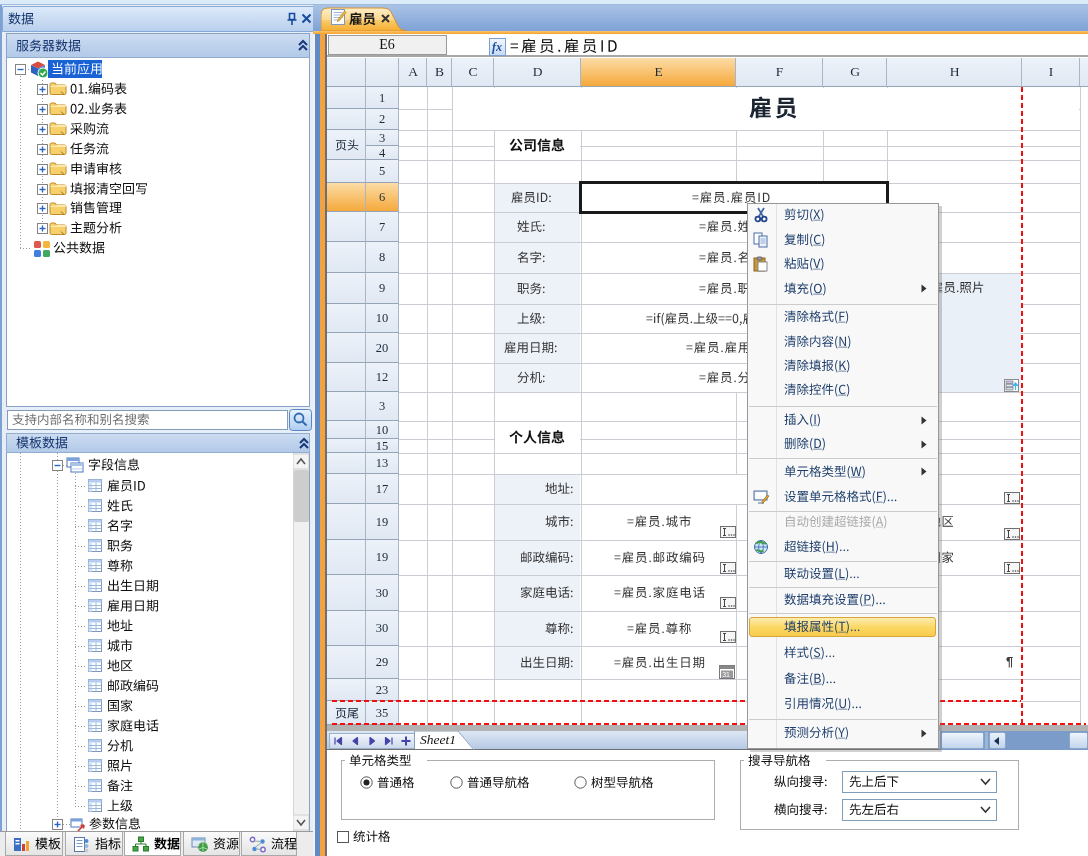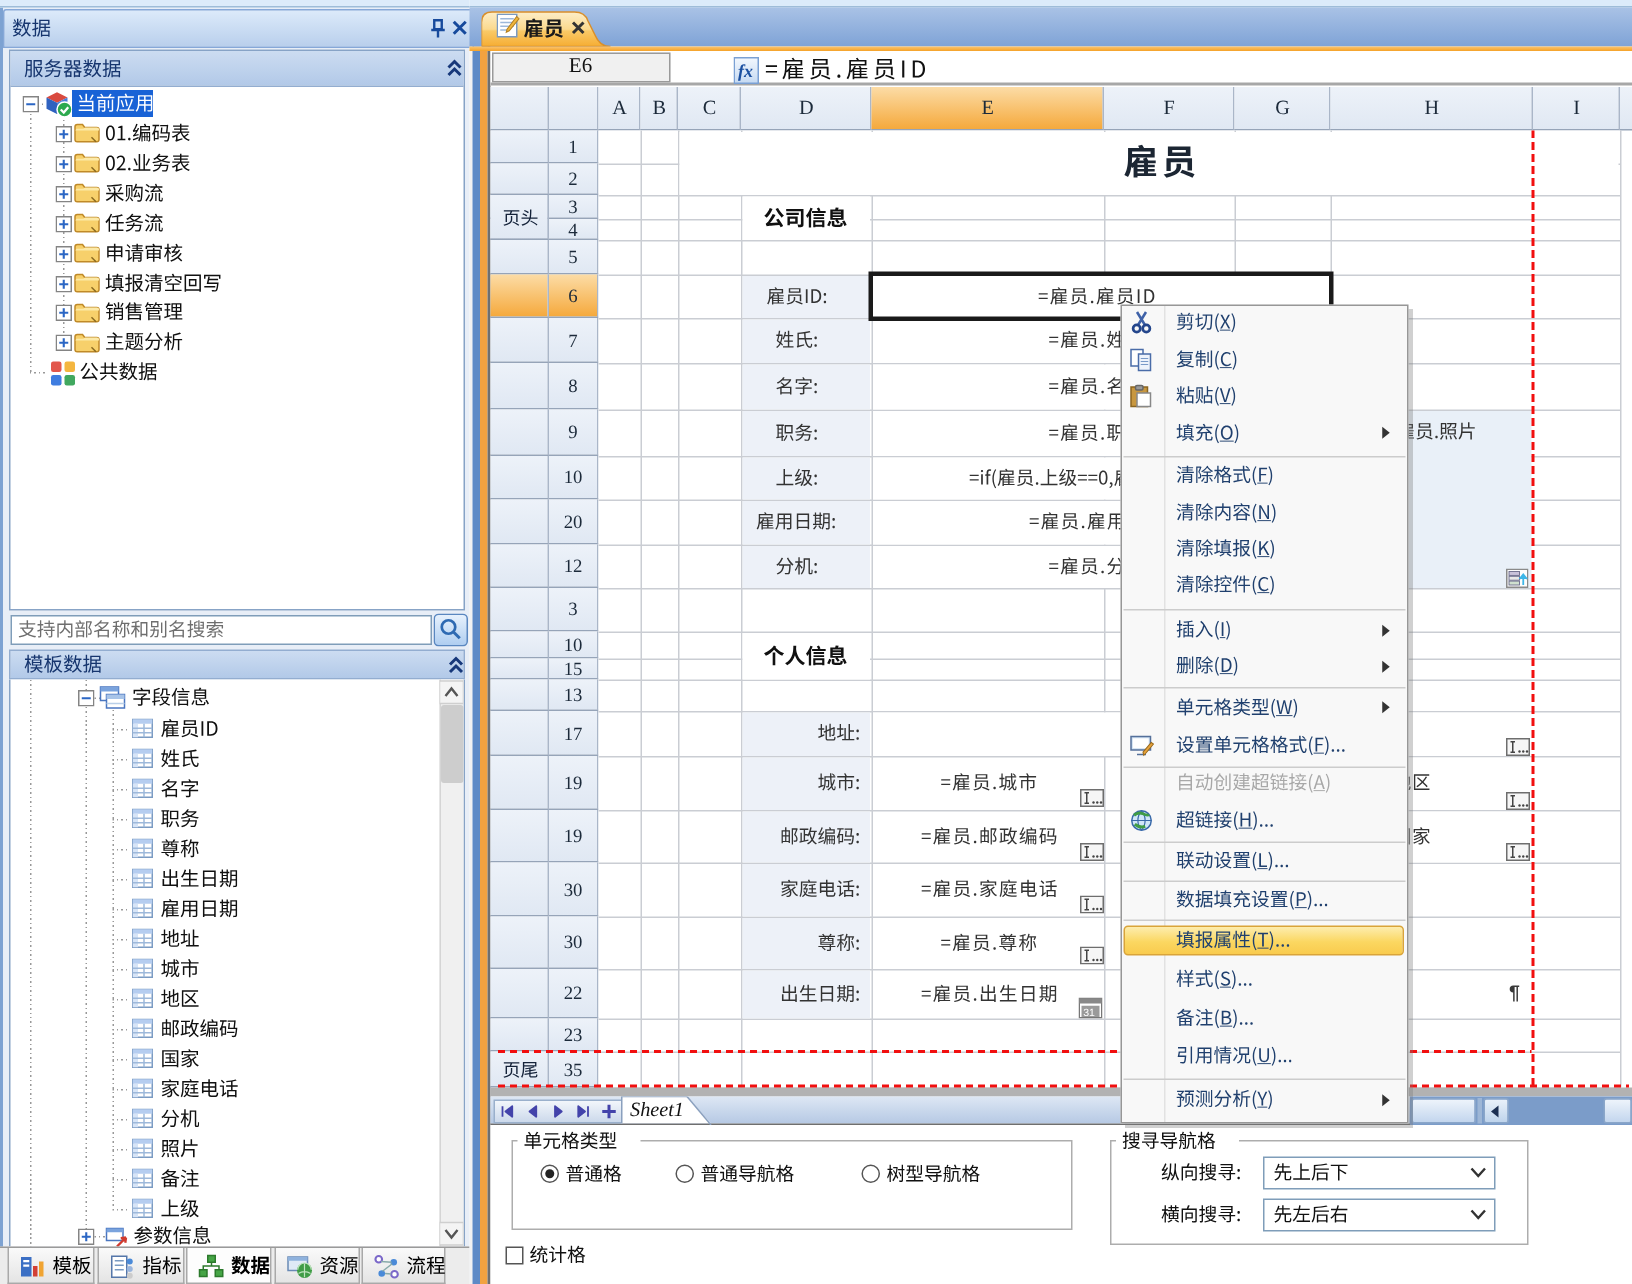--- a/index.html
+++ b/index.html
@@ -997,21 +997,21 @@
     <div style="position:absolute;left:366px;top:540px;width:33px;height:35px;background:linear-gradient(#edf2f9,#e0e8f3);border-right:1px solid #aab6c8;border-bottom:1px solid #96a4b8;box-sizing:border-box;"></div>
     <div style="position:absolute;left:382px;transform:translateX(-50%);top:551.0px;font:12.5px &quot;Liberation Serif&quot;,serif;color:#1c2a3a;line-height:12.5px;white-space:pre;">19</div>
     <div style="position:absolute;left:327px;top:575px;width:39px;height:36px;background:linear-gradient(#edf2f9,#e0e8f3);border-right:1px solid #aab6c8;border-bottom:1px solid #96a4b8;box-sizing:border-box;"></div>
     <div style="position:absolute;left:366px;top:575px;width:33px;height:36px;background:linear-gradient(#edf2f9,#e0e8f3);border-right:1px solid #aab6c8;border-bottom:1px solid #96a4b8;box-sizing:border-box;"></div>
     <div style="position:absolute;left:382px;transform:translateX(-50%);top:586.5px;font:12.5px &quot;Liberation Serif&quot;,serif;color:#1c2a3a;line-height:12.5px;white-space:pre;">30</div>
     <div style="position:absolute;left:327px;top:611px;width:39px;height:35px;background:linear-gradient(#edf2f9,#e0e8f3);border-right:1px solid #aab6c8;border-bottom:1px solid #96a4b8;box-sizing:border-box;"></div>
     <div style="position:absolute;left:366px;top:611px;width:33px;height:35px;background:linear-gradient(#edf2f9,#e0e8f3);border-right:1px solid #aab6c8;border-bottom:1px solid #96a4b8;box-sizing:border-box;"></div>
     <div style="position:absolute;left:382px;transform:translateX(-50%);top:622.0px;font:12.5px &quot;Liberation Serif&quot;,serif;color:#1c2a3a;line-height:12.5px;white-space:pre;">30</div>
     <div style="position:absolute;left:327px;top:646px;width:39px;height:33px;background:linear-gradient(#edf2f9,#e0e8f3);border-right:1px solid #aab6c8;border-bottom:1px solid #96a4b8;box-sizing:border-box;"></div>
     <div style="position:absolute;left:366px;top:646px;width:33px;height:33px;background:linear-gradient(#edf2f9,#e0e8f3);border-right:1px solid #aab6c8;border-bottom:1px solid #96a4b8;box-sizing:border-box;"></div>
-    <div style="position:absolute;left:382px;transform:translateX(-50%);top:656.0px;font:12.5px &quot;Liberation Serif&quot;,serif;color:#1c2a3a;line-height:12.5px;white-space:pre;">22</div>
+    <div style="position:absolute;left:382px;transform:translateX(-50%);top:656.0px;font:12.5px &quot;Liberation Serif&quot;,serif;color:#1c2a3a;line-height:12.5px;white-space:pre;">29</div>
     <div style="position:absolute;left:327px;top:679px;width:39px;height:22px;background:linear-gradient(#edf2f9,#e0e8f3);border-right:1px solid #aab6c8;border-bottom:1px solid #96a4b8;box-sizing:border-box;"></div>
     <div style="position:absolute;left:366px;top:679px;width:33px;height:22px;background:linear-gradient(#edf2f9,#e0e8f3);border-right:1px solid #aab6c8;border-bottom:1px solid #96a4b8;box-sizing:border-box;"></div>
     <div style="position:absolute;left:382px;transform:translateX(-50%);top:683.5px;font:12.5px &quot;Liberation Serif&quot;,serif;color:#1c2a3a;line-height:12.5px;white-space:pre;">23</div>
     <div style="position:absolute;left:327px;top:701px;width:39px;height:24px;background:linear-gradient(#edf2f9,#e0e8f3);border-right:1px solid #aab6c8;border-bottom:1px solid #96a4b8;box-sizing:border-box;"></div>
     <div style="position:absolute;left:366px;top:701px;width:33px;height:24px;background:linear-gradient(#edf2f9,#e0e8f3);border-right:1px solid #aab6c8;border-bottom:1px solid #96a4b8;box-sizing:border-box;"></div>
     <div style="position:absolute;left:382px;transform:translateX(-50%);top:706.5px;font:12.5px &quot;Liberation Serif&quot;,serif;color:#1c2a3a;line-height:12.5px;white-space:pre;">35</div>
     <div style="position:absolute;left:327px;top:130px;width:39px;height:30px;background:linear-gradient(#edf2f9,#e0e8f3);border-right:1px solid #aab6c8;border-bottom:1px solid #96a4b8;box-sizing:border-box;"></div>
     <div style="position:absolute;left:334.5px;top:138.7px;">
       <svg style="display:block" width="24.0" height="13.2" viewBox="0 -880 2000 1100" fill="#15233a">
         <use href="#g99" x="0"></use>

